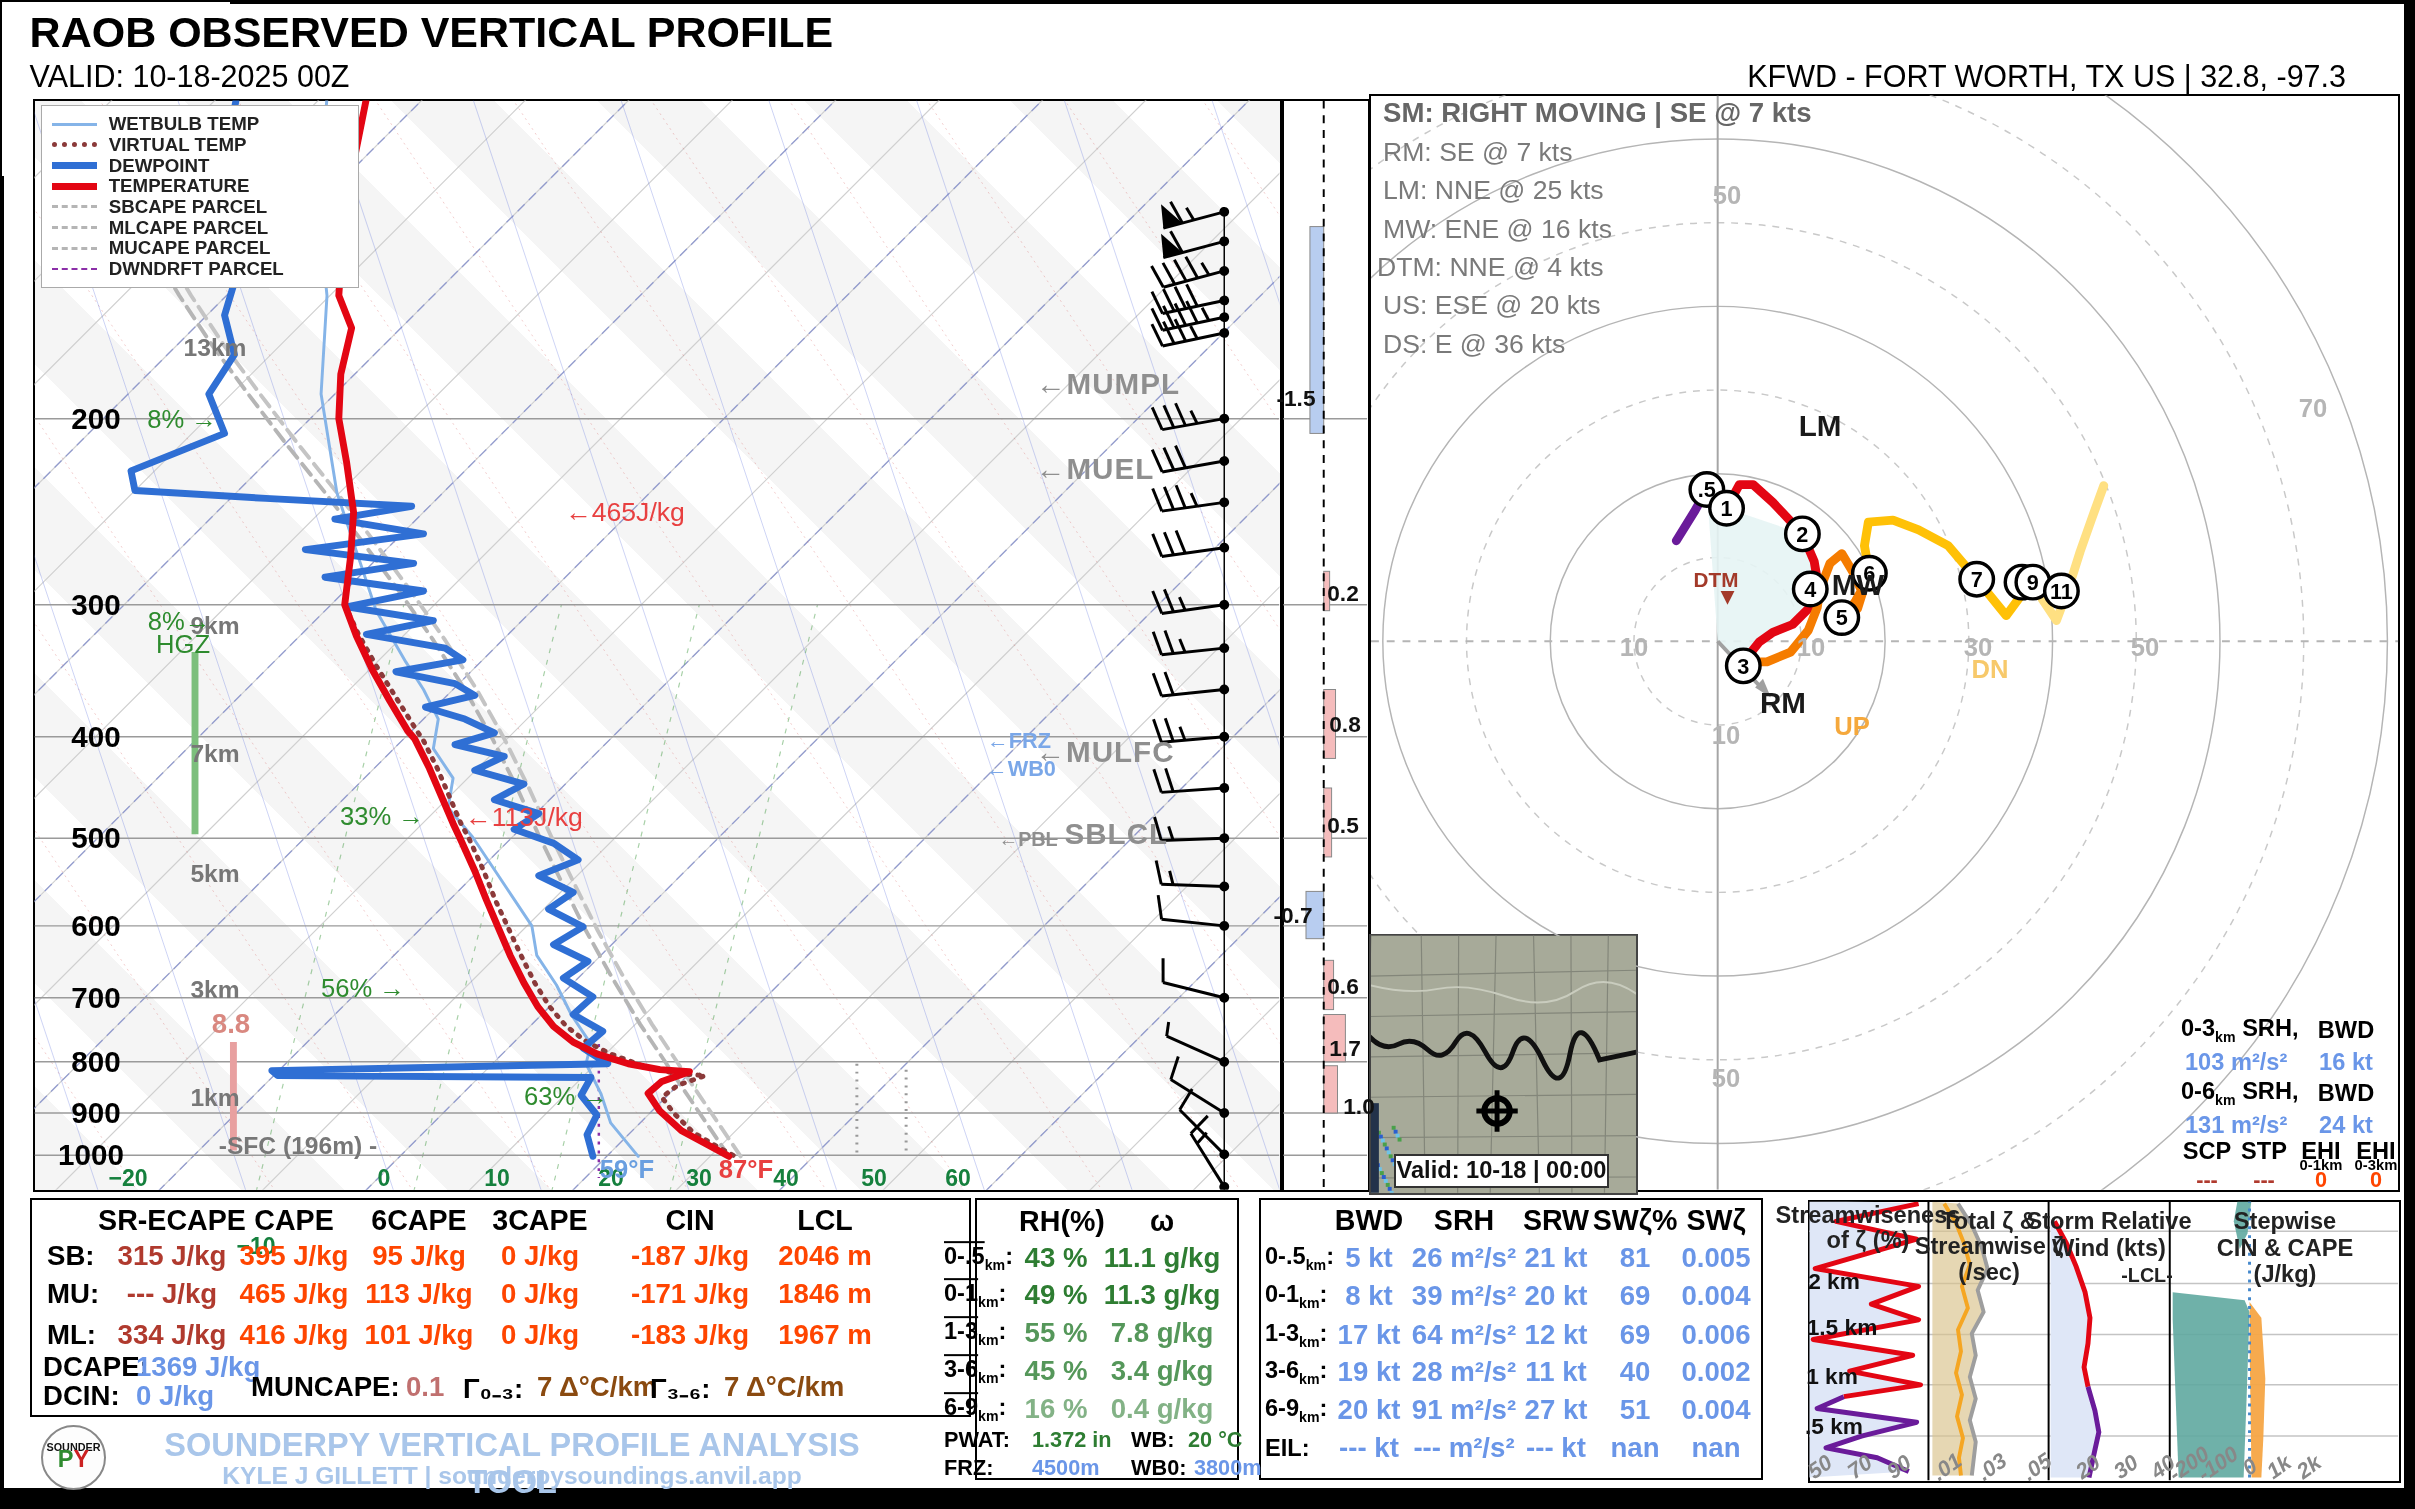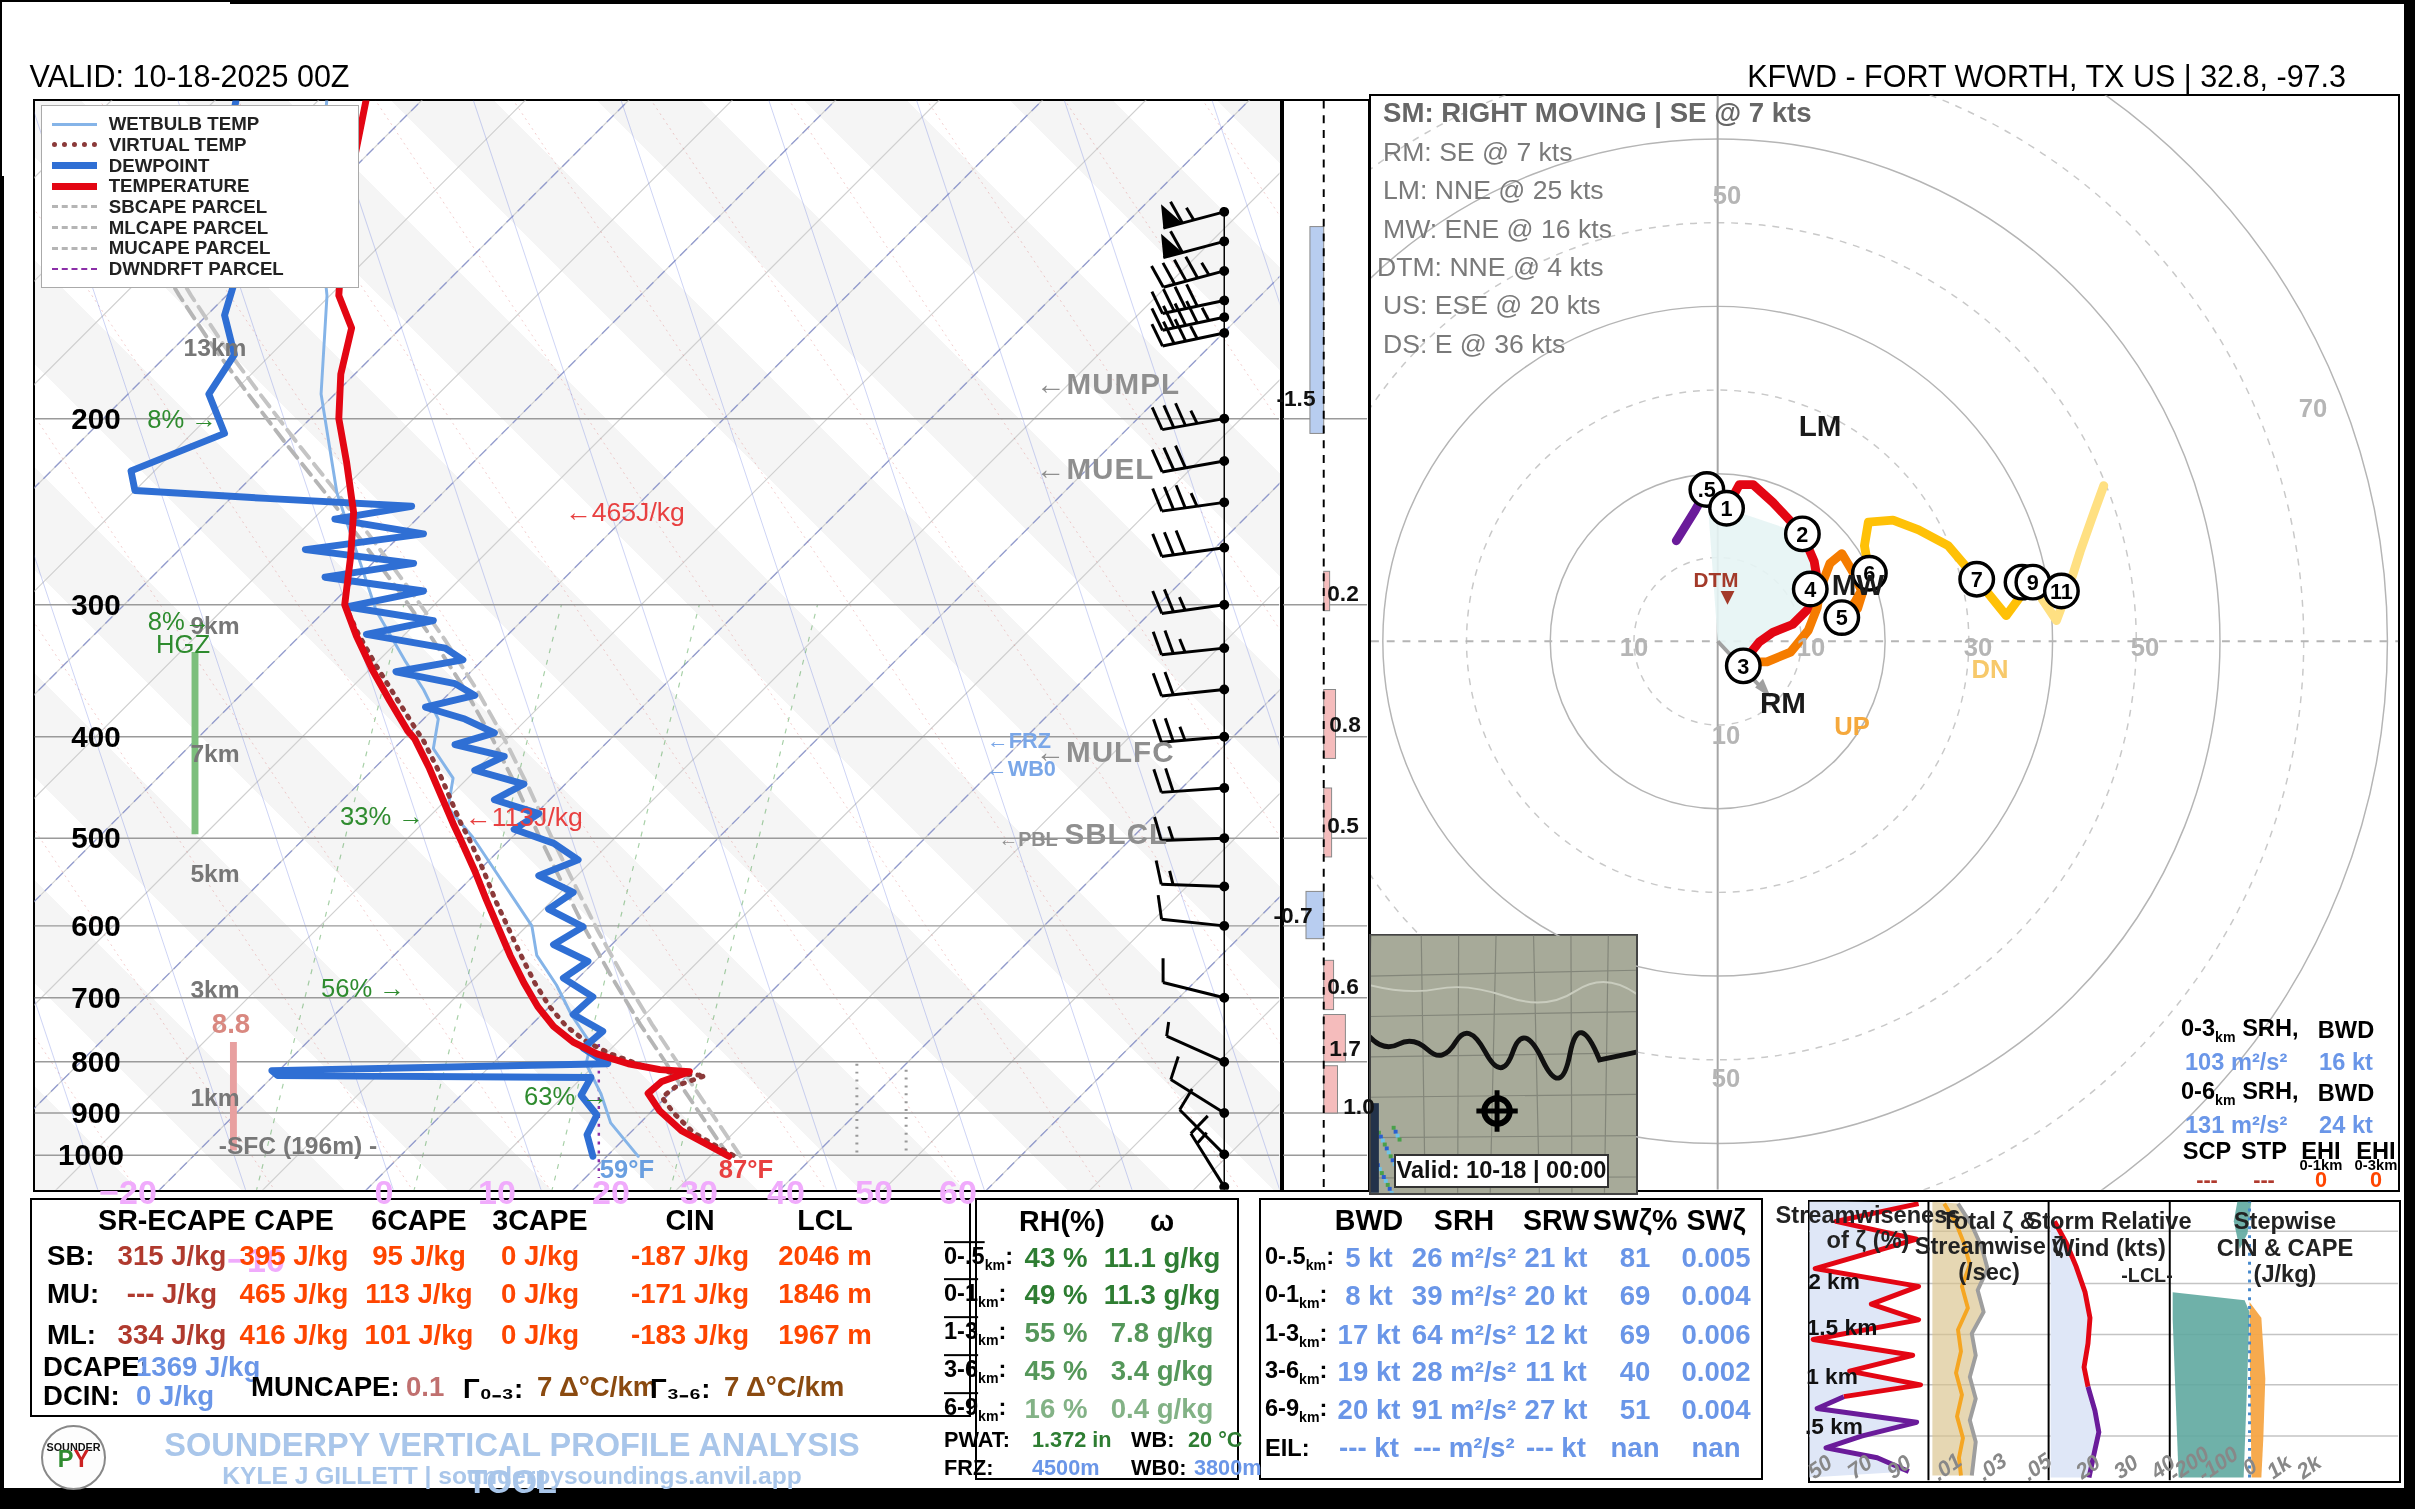--- a/index.html
+++ b/index.html
@@ -16,21 +16,21 @@
   #rh-box{left:975px;top:1198px;width:264px;height:282px;}
   #shear-box{left:1259px;top:1198px;width:504px;height:282px;}
   #minis-box{left:1808px;top:1200px;width:593px;height:283px;}
   #srh-box{left:2173px;top:1013px;width:228px;height:174px;border:2px solid #000;background:#fff;z-index:6;}
   #art{position:absolute;left:0;top:0;z-index:5;}
   #lbl{position:absolute;left:0;top:0;width:2415px;height:1509px;z-index:7;pointer-events:none;}
   .lbl{position:absolute;transform:translate(-50%,-50%);white-space:nowrap;}
   .la{transform:translate(0,-50%);}
   .pres{font-size:29.6px;font-weight:bold;color:#000;}
   .km{font-size:24.6px;font-weight:bold;color:#777;}
-  .ttick{font-size:34px;font-weight:bold;color:#f0abfc;margin-top:14px;}
+  .ttick{font-size:23px;font-weight:bold;color:#15803d;}
   .grn{font-size:25.6px;color:#2e8b2e;}
   .redl{font-size:26.6px;color:#e84040;}
   .slm{font-size:27.6px;font-weight:bold;color:#d98880;}
   .gral{font-size:29.6px;font-weight:bold;color:#8f8f8f;letter-spacing:1px;}
   .grs{font-size:19.7px;font-weight:bold;color:#8f8f8f;}
   .blus{font-size:21.7px;font-weight:bold;color:#7aa7e8;}
   .blf{font-size:25.6px;font-weight:bold;color:#6a9fe0;}
   .ref{font-size:25.6px;font-weight:bold;color:#e84040;}
   .om{font-size:22.7px;font-weight:bold;color:#111;}
   .sm{font-size:26.6px;color:#7a7a7a;}
@@ -87,20 +87,21 @@
          font-size:32.5px;font-weight:bold;color:#a9c6ea;}
   #cred2{position:absolute;left:118px;top:45px;width:788px;text-align:center;
          font-size:24.6px;font-weight:bold;color:#a9c6ea;}
 </style>
 </head>
 <body>
 
 <div class="page">
   <div class="sheet"></div>
 
+  <div id="title">RAOB OBSERVED VERTICAL PROFILE</div>
   <div id="valid">VALID: 10-18-2025 00Z</div>
   <div id="station">KFWD - FORT WORTH, TX US | 32.8, -97.3</div>
 
   <div class="box" id="skewt-box"></div>
   <div class="box" id="omega-box"></div>
   <div class="box" id="hodo-box"></div>
   <div class="box" id="map-box"></div>
   <div class="box" id="thermo-box"></div>
   <div class="box" id="rh-box"></div>
   <div class="box" id="shear-box"></div>

